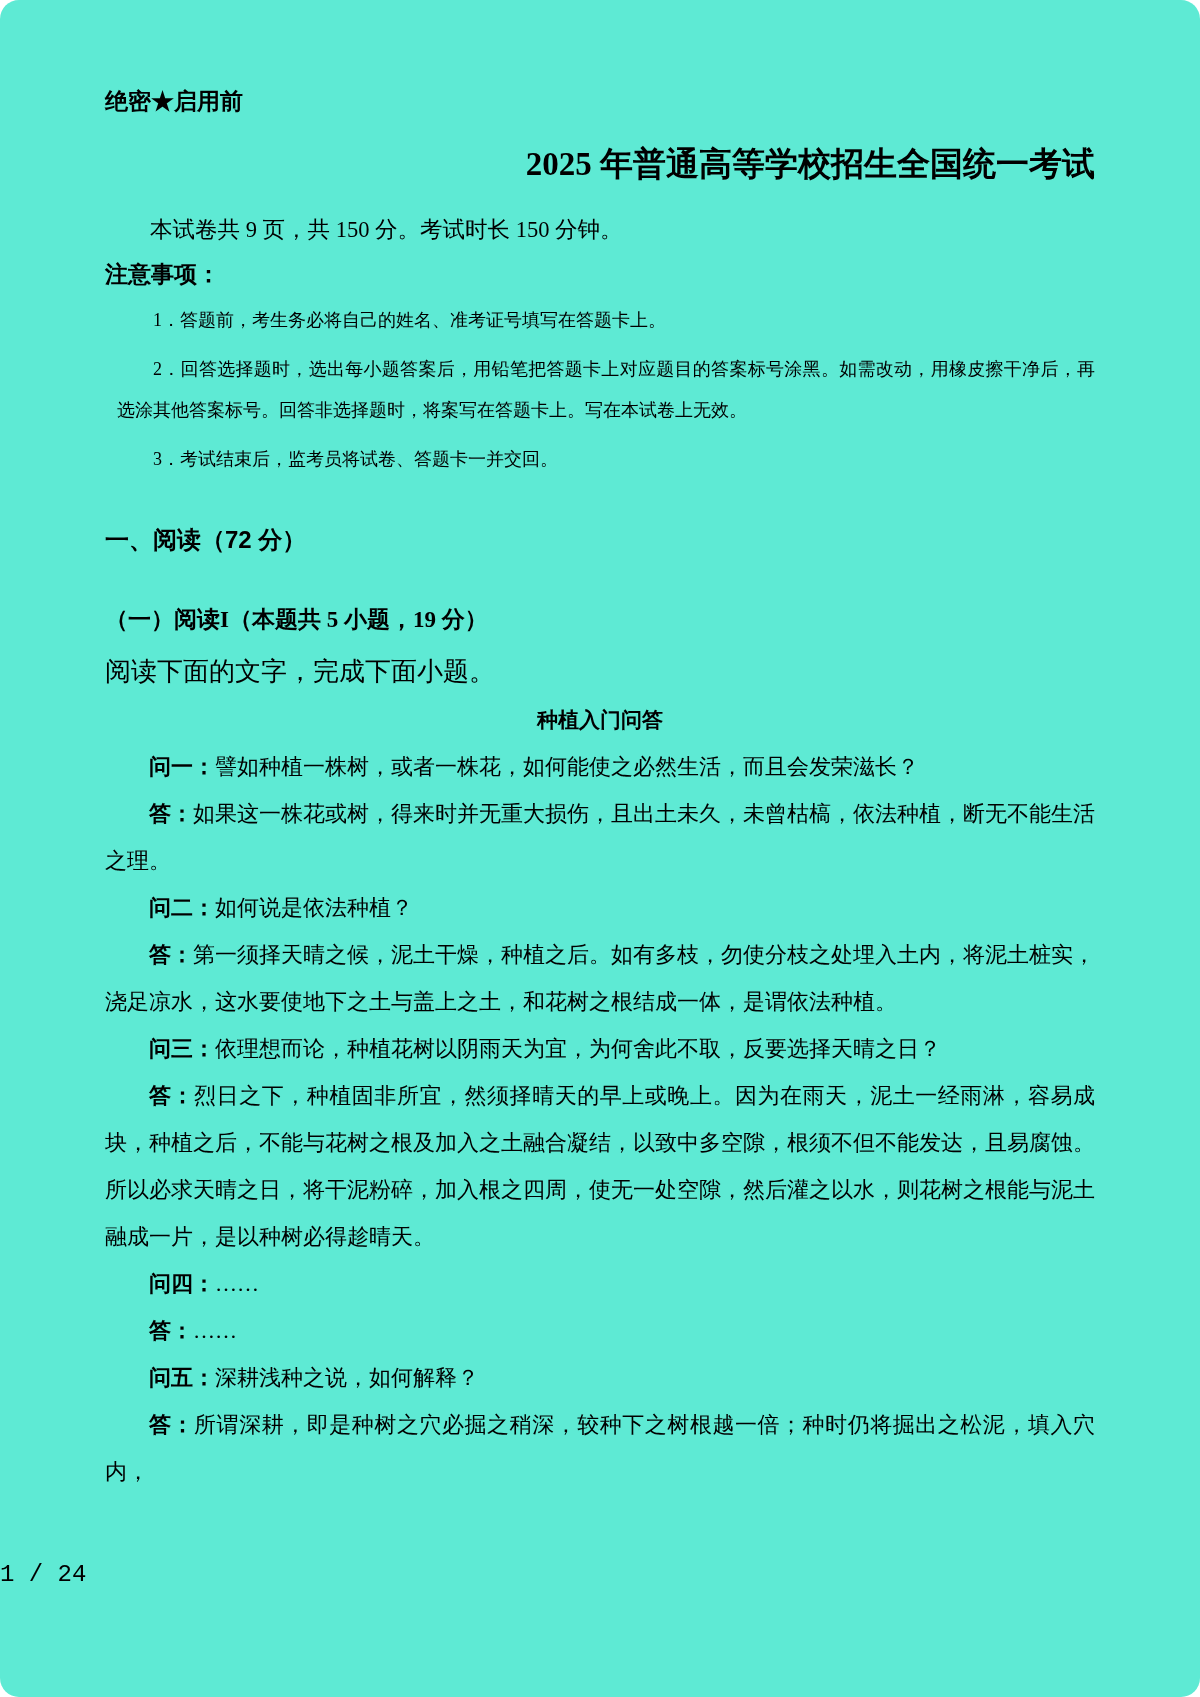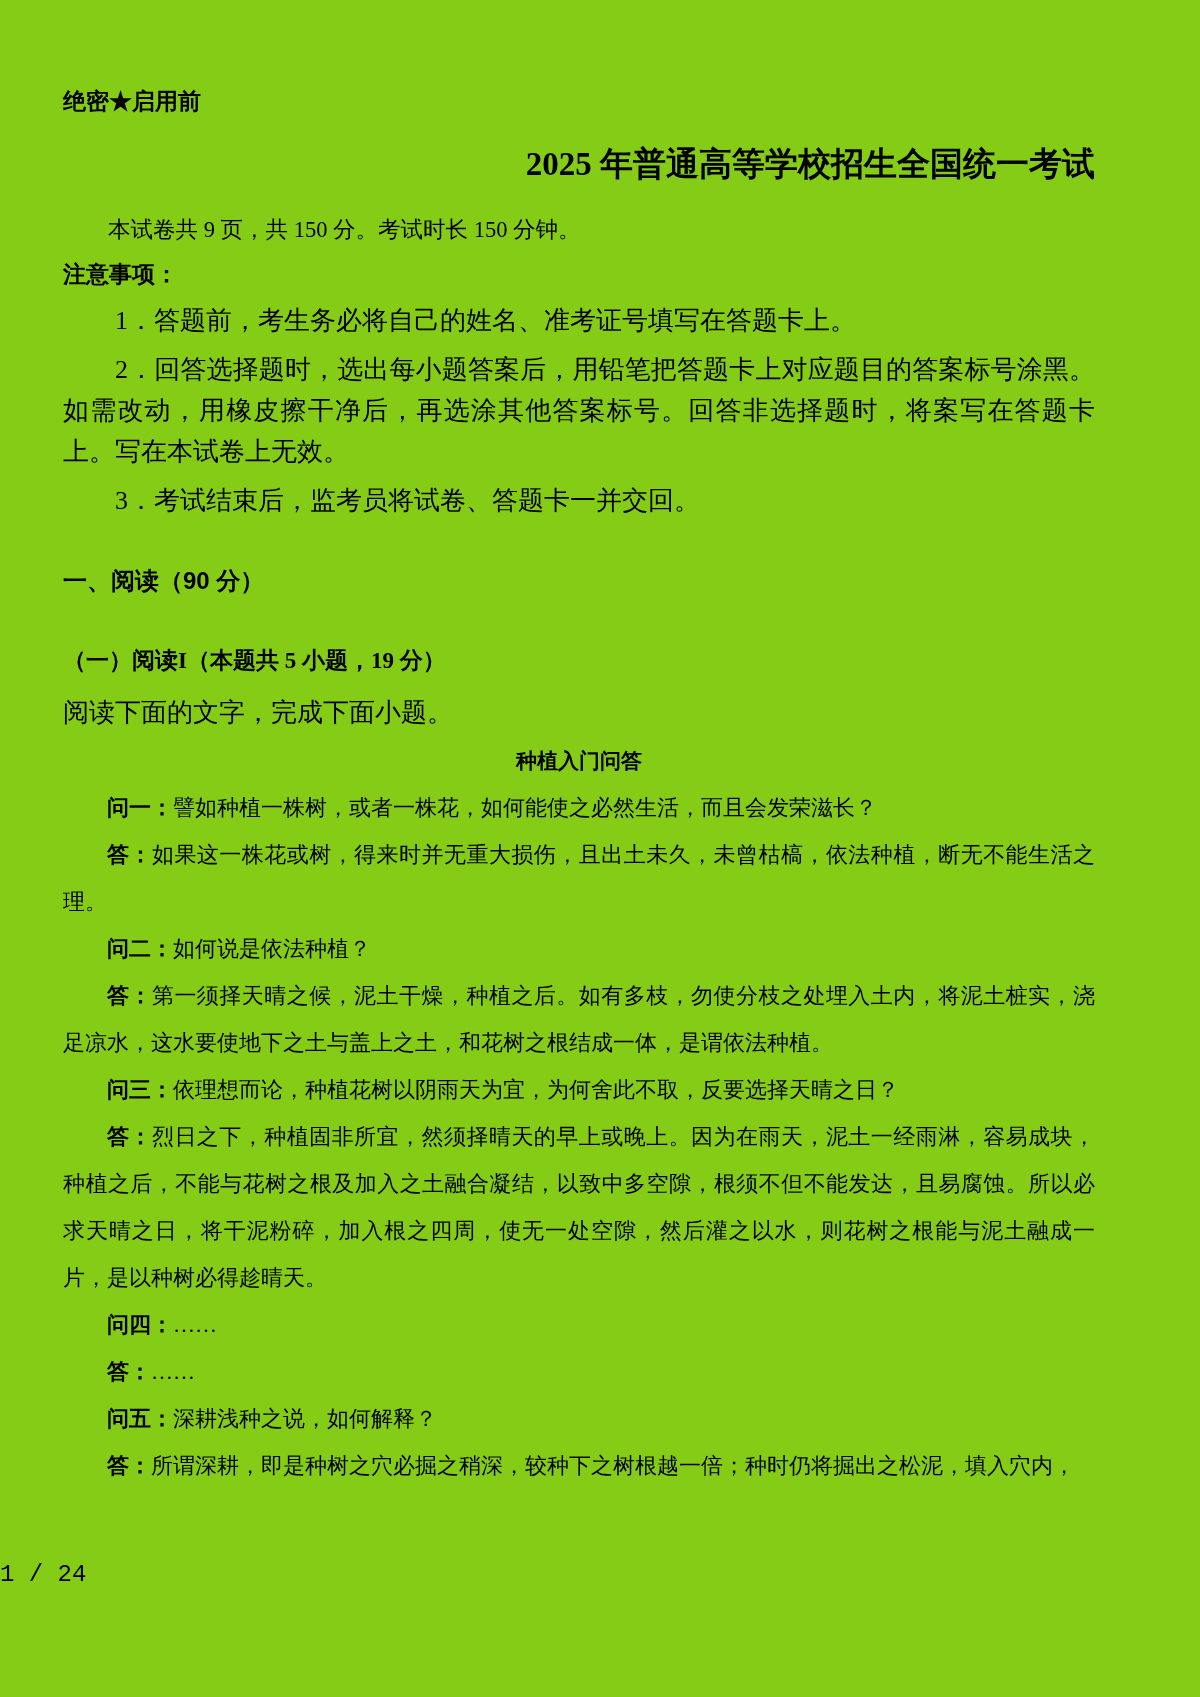--- a/index.html
+++ b/index.html
@@ -5,25 +5,26 @@
   html, body {
     margin: 0;
     padding: 0;
     background: #ffffff;
   }
   .page {
     position: relative;
     width: 1200px;
     height: 1697px;
     box-sizing: border-box;
-    padding: 86px 105px 0 63px;
-    background: #84cc16;
+    padding: 86px 105px 0 105px;
+    background: #5eead4;
     color: #000000;
     font-family: "Liberation Serif", serif;
     overflow: hidden;
+    border-radius: 19px;
   }
   .secret {
     font-family: "Liberation Sans", sans-serif;
     font-weight: bold;
     font-size: 23px;
     line-height: 30px;
   }
   .title {
     margin: 26px 0 0 0;
     text-align: right;
@@ -48,22 +49,22 @@
     text-indent: 2em;
   }
   .notes-heading {
     margin: 14px 0 0 0;
     font-family: Liberation Mono, monospace;
     font-weight: bold;
     font-size: 23px;
     line-height: 32px;
   }
   .note {
-    margin: 8px 0 0 0;
-    font-size: 26px;
+    margin: 8px 0 0 12px;
+    font-size: 18px;
     line-height: 41px;
     text-indent: 2em;
     text-align: justify;
   }
   .part-heading {
     margin: 44px 0 0 0;
     font-family: "Liberation Sans", sans-serif;
     font-weight: bold;
     font-size: 24px;
     line-height: 32px;
@@ -122,21 +123,21 @@
 
 
   <p class="exam-info">本试卷共 9 页，共 150 分。考试时长 150 分钟。</p>
 
   <div class="notes-heading">注意事项：</div>
 
   <p class="note">1．答题前，考生务必将自己的姓名、准考证号填写在答题卡上。</p>
   <p class="note">2．回答选择题时，选出每小题答案后，用铅笔把答题卡上对应题目的答案标号涂黑。如需改动，用橡皮擦干净后，再选涂其他答案标号。回答非选择题时，将案写在答题卡上。写在本试卷上无效。</p>
   <p class="note">3．考试结束后，监考员将试卷、答题卡一并交回。</p>
 
-  <div class="part-heading">一、阅读（90 分）</div>
+  <div class="part-heading">一、阅读（72 分）</div>
 
   <div class="sub-heading">（一）阅读I（本题共 5 小题，19 分）</div>
 
   <p class="instruction">阅读下面的文字，完成下面小题。</p>
 
   <div class="passage-title">种植入门问答</div>
 
   <div class="qa-block">
     <p class="qa"><span class="qa-label">问一：</span><span>譬如种植一株树，或者一株花，如何能使之必然生活，而且会发荣滋长？</span></p>
     <p class="qa"><span class="qa-label">答：</span><span>如果这一株花或树，得来时并无重大损伤，且出土未久，未曾枯槁，依法种植，断无不能生活之理。</span></p>

